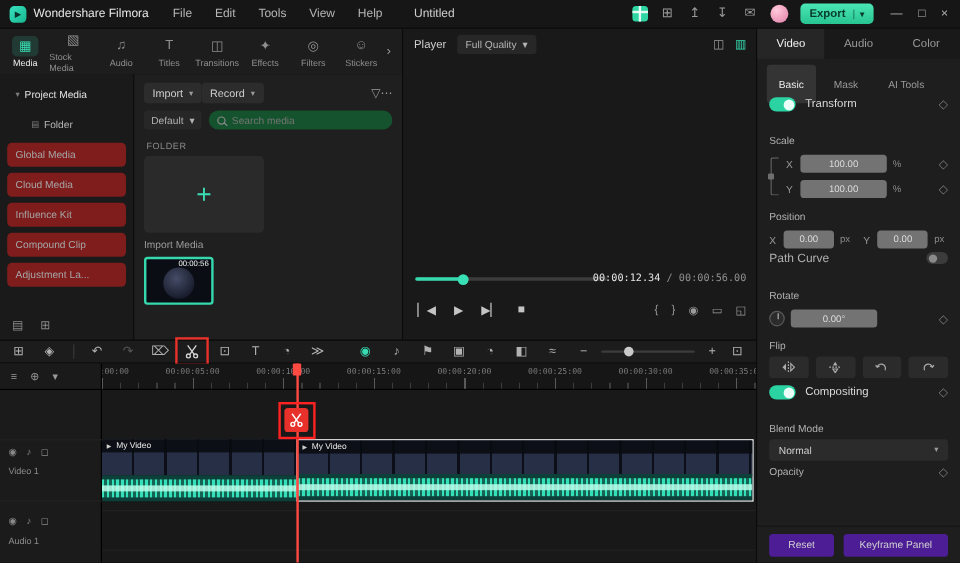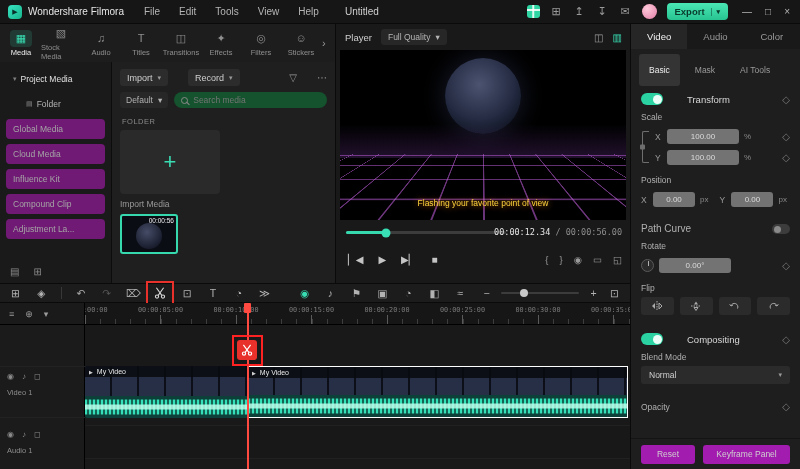--- a/index.html
+++ b/index.html
@@ -27,29 +27,29 @@
   
   .media-tabs{position:absolute;left:0;top:24px;width:336px;height:38px;background:#1d1d1d;display:flex;align-items:center;padding:0 1px;border-right:1px solid #0a0a0a}
   .mtab{width:40px;display:flex;flex-direction:column;align-items:center;gap:1px;color:#8f8f8f;font-size:7.5px;cursor:pointer}
   .mtab .ic{width:22px;height:17px;display:flex;align-items:center;justify-content:center;font-size:11px;border-radius:4px}
   .mtab.active{color:#ececec}
   .mtab.active .ic{background:rgba(54,217,174,.16);color:#38dcb2}
   .mtabs-chevron{color:#9a9a9a;font-size:11px;margin-left:1px}
 
   
   .sidebar{position:absolute;left:0;top:62px;width:112px;height:221px;background:#1a1a1a;border-right:1px solid #0c0c0c;padding:7px 6px}
-  .sb-item{height:20px;display:flex;align-items:center;gap:4px;padding:0 7px;border-radius:4px;color:#a5a5a5;font-size:8.5px;margin-bottom:5px;background:#701a75;white-space:nowrap;overflow:hidden;cursor:pointer}
+  .sb-item{height:20px;display:flex;align-items:center;gap:4px;padding:0 7px;border-radius:4px;color:#a5a5a5;font-size:8.5px;margin-bottom:5px;background:#7f1d1d;white-space:nowrap;overflow:hidden;cursor:pointer}
   .sb-item.header{background:none;color:#e0e0e0}
   .sb-item.sub{background:none;padding-left:20px;color:#b5b5b5}
   .sb-item .g{font-size:7px;color:#7e7e7e}
   .sb-bottom{position:absolute;bottom:6px;left:10px;display:flex;gap:14px;color:#8a8a8a;font-size:10px}
 
   
   .media-panel{position:absolute;left:112px;top:62px;width:224px;height:221px;background:#1f1f1f;border-right:1px solid #0a0a0a}
-  .mp-row1{position:absolute;left:8px;top:7px;right:8px;display:flex;align-items:center;gap:20px}
+  .mp-row1{position:absolute;left:8px;top:7px;right:8px;display:flex;align-items:center;gap:0}
   .btn-sm{height:17px;padding:0 7px;background:#2c2c2c;border-radius:3px;display:flex;align-items:center;gap:5px;color:#cfcfcf;font-size:9px;cursor:pointer}
   .btn-sm .caret{font-size:7px;color:#9a9a9a}
   .mp-sp{flex:1}
   .mp-ic{color:#9a9a9a;font-size:10px;cursor:pointer}
   .mp-row2{position:absolute;left:8px;top:30px;right:8px;display:flex;gap:6px;align-items:flex-start}
   .select-sm{height:16px;padding:0 6px;background:#272727;border-radius:3px;color:#b2b2b2;font-size:8.5px;display:flex;align-items:center;gap:5px;cursor:pointer}
   .search-box{flex:1;height:16px;background:#14532d;border-radius:8px;display:flex;align-items:center;padding:0 7px;gap:5px}
   .sicon{width:7px;height:7px;border:1px solid #8a8a8a;border-radius:50%;position:relative;flex:none}
   .sicon::after{content:'';position:absolute;width:4px;height:1px;background:#8a8a8a;right:-3px;bottom:-1px;transform:rotate(45deg)}
   .search-box input{background:none;border:none;outline:none;color:#bbb;font-size:8.5px;width:100%;font-family:inherit}
@@ -84,21 +84,21 @@
 
   
   .props{position:absolute;left:630px;top:24px;width:170px;height:445px;background:#1e1e1e;border-left:1px solid #0a0a0a}
   .p-tabs{display:flex;height:25px}
   .p-tab{flex:1;display:flex;align-items:center;justify-content:center;font-size:9.5px;color:#9a9a9a;background:#191919;cursor:pointer}
   .p-tab.active{background:#262626;color:#f2f2f2}
   .p-subtabs{display:flex;gap:5px;padding:5px 8px}
   .p-subtab{padding:11px 10px;border-radius:3px;font-size:8.5px;color:#9a9a9a;cursor:pointer}
   .p-subtab.active{background:#343434;color:#ececec}
   .p-body{position:absolute;top:53px;bottom:31px;left:0;right:0;padding:4px 10px;overflow:hidden}
-  .toggle-row{display:flex;align-items:flex-end;gap:24px;height:24px}
+  .toggle-row{display:flex;align-items:flex-start;gap:8px;height:24px}
   .toggle{width:22px;height:12px;border-radius:6px;background:#2bd3a2;position:relative;flex:none;cursor:pointer}
   .toggle::after{content:'';position:absolute;right:1.5px;top:1.5px;width:9px;height:9px;border-radius:50%;background:#eafff7}
   .toggle.off{background:#3c3c3c}
   .toggle.off::after{left:1.5px;right:auto;background:#8a8a8a}
   .toggle.sm{width:18px;height:10px}
   .toggle.sm::after{width:7px;height:7px}
   .row-label{font-size:9.5px;color:#d8d8d8}
   .kf{margin-left:auto;color:#787878;font-size:10px;cursor:pointer}
   .sec-label{font-size:8.5px;color:#b0b0b0;margin:7px 0 4px}
   .num-row{display:flex;align-items:center;gap:5px;height:21px}
@@ -110,21 +110,21 @@
   .scale-wrap{position:relative;padding-left:14px}
   .link-bracket{position:absolute;left:1px;top:5px;bottom:5px;width:7px;border:1px solid #6e6e6e;border-right:none;border-radius:2px 0 0 2px}
   .link-bracket::after{content:'';position:absolute;left:-3px;top:50%;transform:translateY(-50%);width:5px;height:5px;background:#6e6e6e;border-radius:1px}
   .dial{width:13px;height:13px;border-radius:50%;background:#2b2b2b;border:1px solid #5a5a5a;position:relative;flex:none}
   .dial::after{content:'';position:absolute;left:50%;top:1px;width:1px;height:5px;background:#b0b0b0}
   .flip-row{display:flex;gap:6px;margin-top:2px}
   .flip-btn{width:33px;height:18px;background:#2b2b2b;border-radius:3px;display:flex;align-items:center;justify-content:center;cursor:pointer}
   .dropdown{height:18px;background:#2b2b2b;border-radius:3px;display:flex;align-items:center;padding:0 8px;color:#cfcfcf;font-size:8.5px;margin-top:3px;cursor:pointer}
   .dropdown .caret{margin-left:auto;font-size:7px;color:#9a9a9a}
   .p-bottom{position:absolute;bottom:0;left:0;right:0;height:31px;display:flex;align-items:center;gap:8px;padding:0 10px;border-top:1px solid #141414;background:#1e1e1e}
-  .p-btn{height:19px;background:#a21caf;border-radius:3px;display:flex;align-items:center;justify-content:center;font-size:8.5px;color:#cfcfcf;cursor:pointer}
+  .p-btn{height:19px;background:#4c1d95;border-radius:3px;display:flex;align-items:center;justify-content:center;font-size:8.5px;color:#cfcfcf;cursor:pointer}
   .p-btn.reset{width:54px}
   .p-btn.keyf{flex:1}
 
   
   .tl-toolbar{position:absolute;left:0;top:283px;width:630px;height:20px;background:#1c1c1c;border-top:1px solid #0a0a0a;border-bottom:1px solid #0a0a0a;display:flex;align-items:center;padding:0 9px;gap:13px;color:#b2b2b2}
   .ti{width:13px;text-align:center;font-size:10.5px;line-height:1;cursor:pointer}
   .ti.dim{color:#585858}
   .tdiv{width:1px;height:12px;background:#383838}
   .split-wrap{position:relative;width:16px;height:16px;display:flex;align-items:center;justify-content:center;cursor:pointer}
   .hl-outline{position:absolute;inset:-4px -6px;border:2px solid #e8312a;pointer-events:none}
@@ -311,26 +311,20 @@
     <div class="pv-header">
       <span class="pv-label">Player</span>
       <div class="pv-quality">
         <span>Full Quality</span>
         <span class="caret">▾</span>
       </div>
       <div class="pv-hicons">
         <span>◫</span>
         <span class="teal">▥</span>
       </div>
-    </div>
-    <div class="pv-video">
-      <div class="planet"></div>
-      <div class="haze"></div>
-      <div class="gridfloor"></div>
-      <div class="pv-caption">Flashing your favorite point of view</div>
     </div>
     <div class="pv-scrub">
       <div class="done"></div>
       <div class="knob"></div>
     </div>
     <div class="pv-timecode mono">
       <span class="cur">00:00:12.34</span>
       <span>/</span>
       <span>00:00:56.00</span>
     </div>

